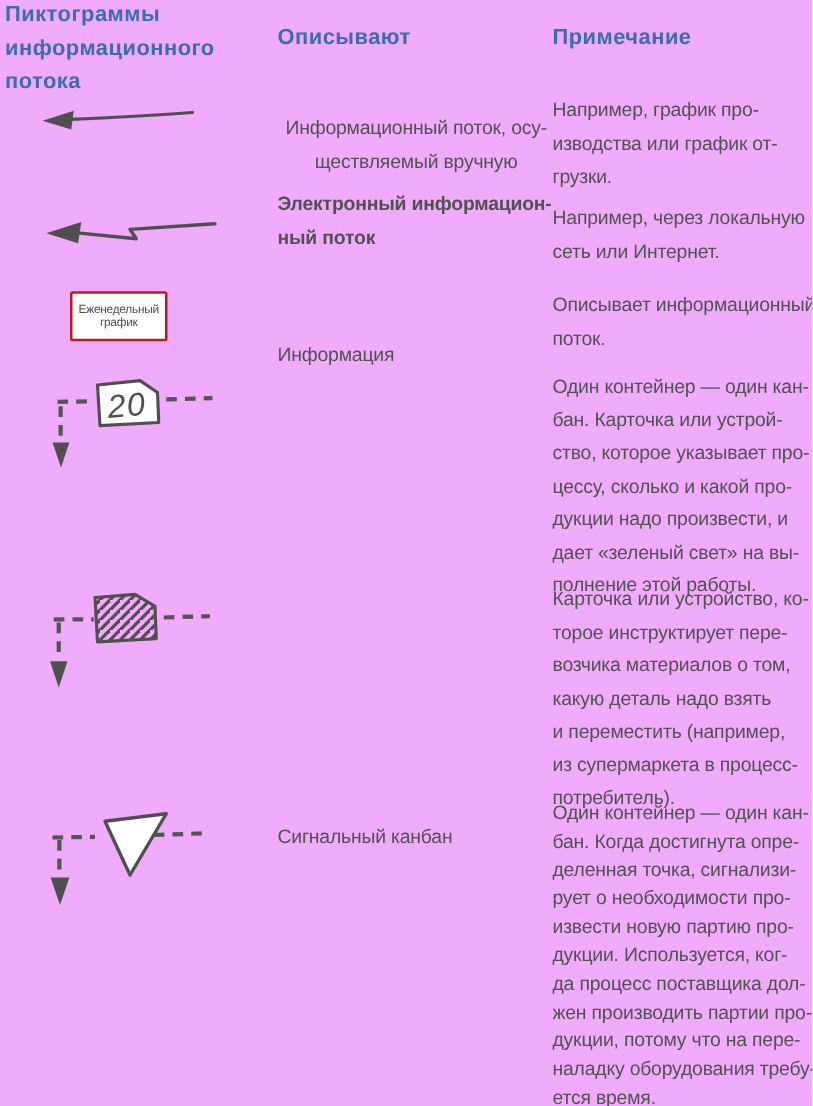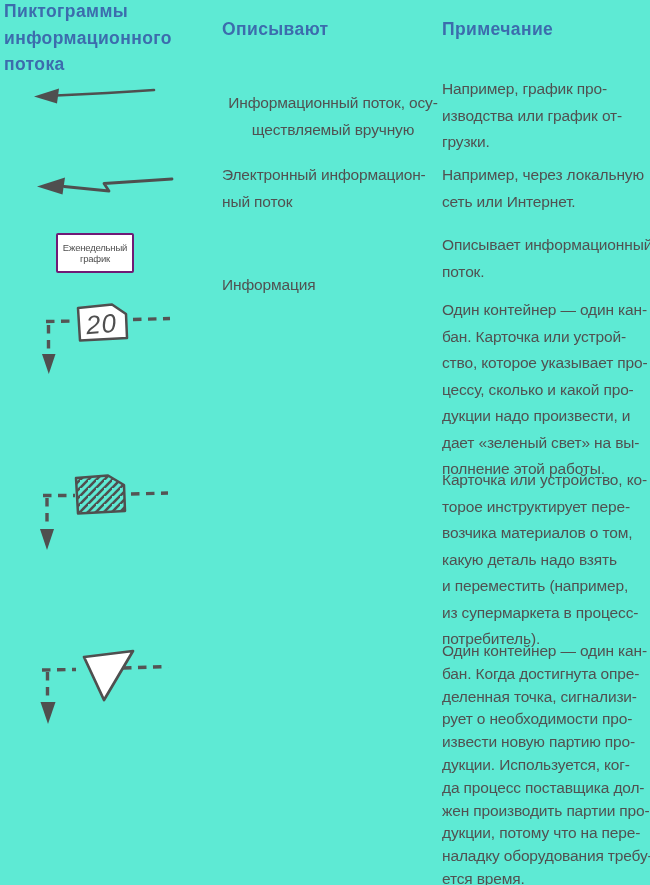--- a/index.html
+++ b/index.html
@@ -1,49 +1,49 @@
 <!DOCTYPE html>
 <html><head>
 <meta charset="utf-8">
 <style>
   html,body { margin:0; padding:0; background:#ffffff; }
   .page {
-    position:relative; width:650px; height:885px; background:#5eead4;
+    position:relative; width:650px; height:885px; background:#f0abfc;
     font-family:"Liberation Sans", sans-serif; color:#515151; overflow:hidden;
   }
   
   .hdr {
     position:absolute; font-weight:bold; color:#3c6cad;
     font-size:17.5px; line-height:26.5px; letter-spacing:0.4px; white-space:pre-line;
   }
   .hdr1 { left:4px;  top:-2px; width:215px; }
   .hdr2 { left:222px; top:16px; }
   .hdr3 { left:442px; top:16px; }
 
   
   .cell {
     position:absolute; font-size:15.5px; line-height:26.5px;
     letter-spacing:-0.15px; white-space:pre-line; color:#515151;
   }
   .d { left:222px; width:222px; }
   .n { left:442px; width:215px; }
   .r1d { top:90px;text-align:center; }  .r1n { top:76px; }
-  .r2d { top:162px; } .r2n { top:162px; }
+  .r2d { top:151px;font-weight:bold; } .r2n { top:162px; }
   .r3d { top:241px;margin-top:31px; } .r3n { top:232px; }
   .r4d { top:344px; } .r4n { top:297px; }
   .r5d { top:484px; } .r5n { top:467px; }
   .r6d { top:657px; } .r6n { top:640px; line-height:22.8px; }
 
   
   .icon { position:absolute; }
   .i1 { left:32px; top:84px; }
   .i2 { left:30px; top:170px; }
   .i3 {
     left:56px; top:233px; width:78px; height:40px; box-sizing:border-box;
-    border:2px solid #701a75; border-radius:2px; text-align:center; background:#fff;
+    border:2px solid #b91c1c; border-radius:2px; text-align:center; background:#fff;
   }
   .box-label {
     display:block; padding-top:7px; font-size:9.5px; line-height:11px;
     color:#4f4f4f; white-space:pre-line; letter-spacing:-0.2px;
   }
   .i4 { left:42px; top:300px; }
   .i5 { left:40px; top:472px; }
   .i6 { left:35px; top:645px; }
 
   .stroke { fill:none; stroke:#4f4f4f; stroke-width:2.6; stroke-linejoin:round; stroke-linecap:round; }
@@ -139,20 +139,21 @@
 
   <div class="icon i6">
     <svg width="150" height="82" viewBox="0 0 150 82" xmlns="http://www.w3.org/2000/svg">
       <line class="dash" x1="7" y1="25" x2="41" y2="24.5"></line>
       <path d="M49,12 L98,6 L69,55 Z" fill="#ffffff" stroke="#4f4f4f" stroke-width="2.7" stroke-linejoin="round"></path>
       <line class="dash" x1="88" y1="23" x2="133" y2="21.5"></line>
       <line class="dash" x1="12.5" y1="27" x2="12.5" y2="55"></line>
       <polygon class="solid" points="5.5,57 20.5,57 13,79"></polygon>
     </svg>
   </div>
+  <div class="cell d r6d">Сигнальный канбан</div>
   <div class="cell n r6n">Один контейнер — один кан-
 бан. Когда достигнута опре-
 деленная точка, сигнализи-
 рует о необходимости про-
 извести новую партию про-
 дукции. Используется, ког-
 да процесс поставщика дол-
 жен производить партии про-
 дукции, потому что на пере-
 наладку оборудования требу-

